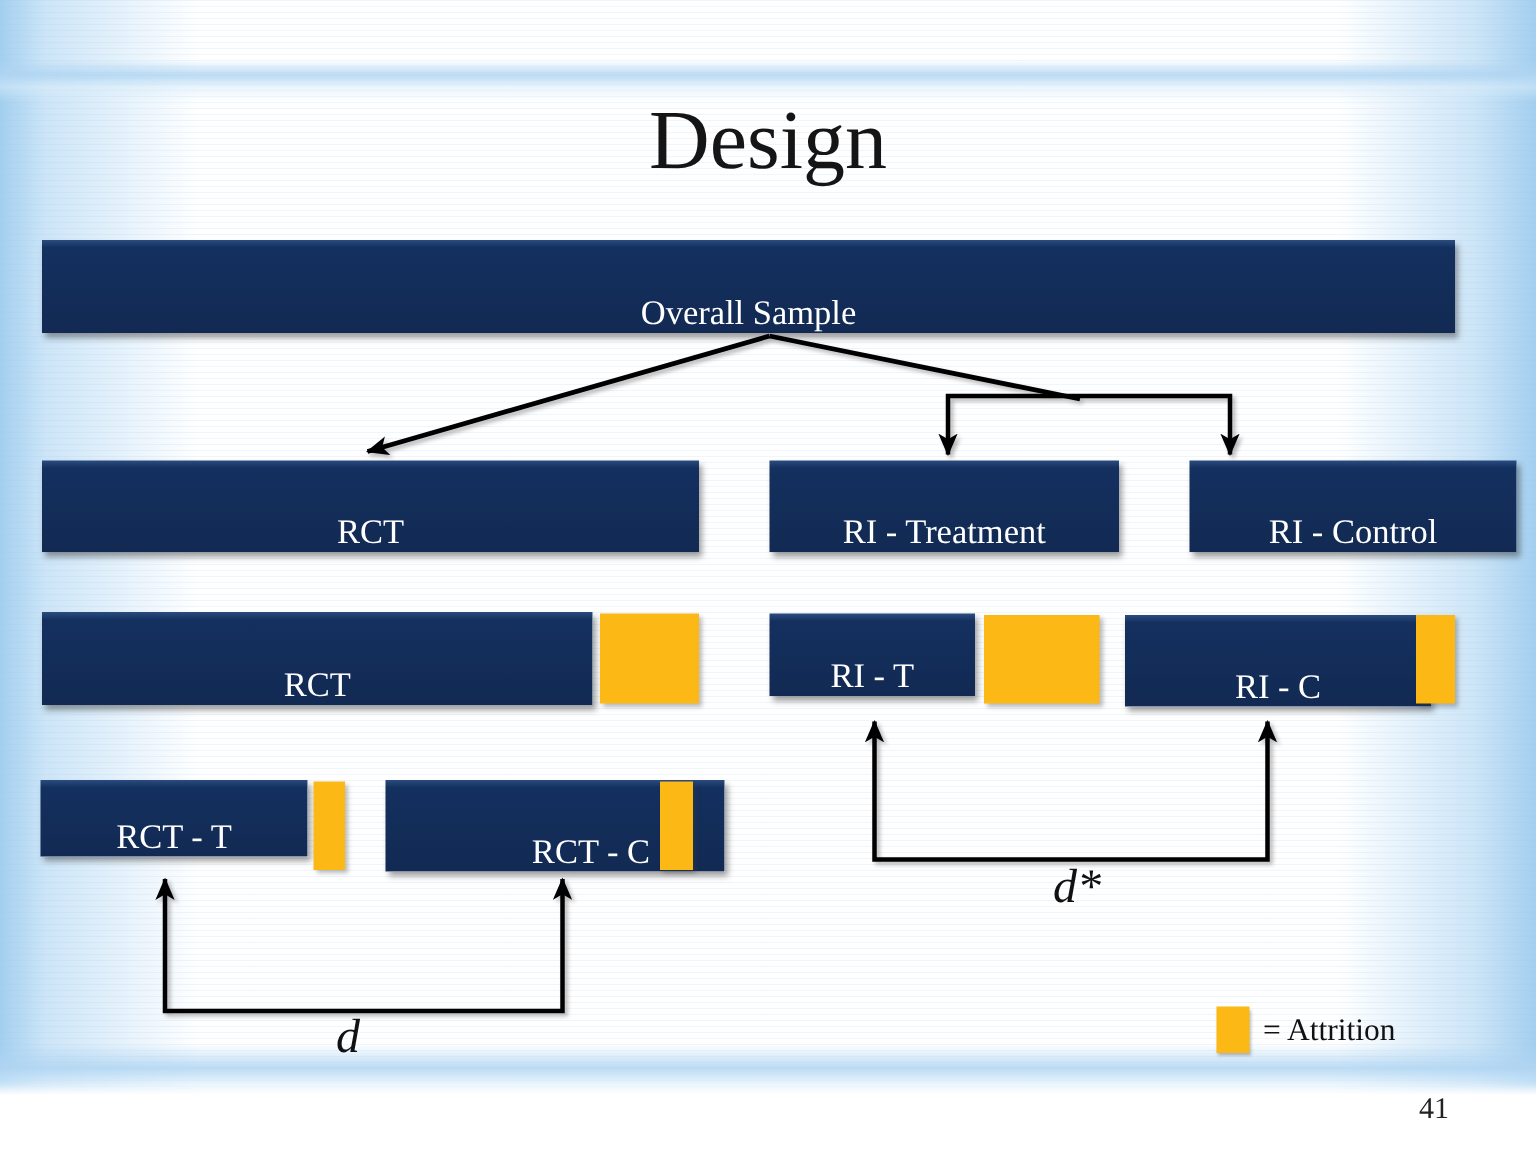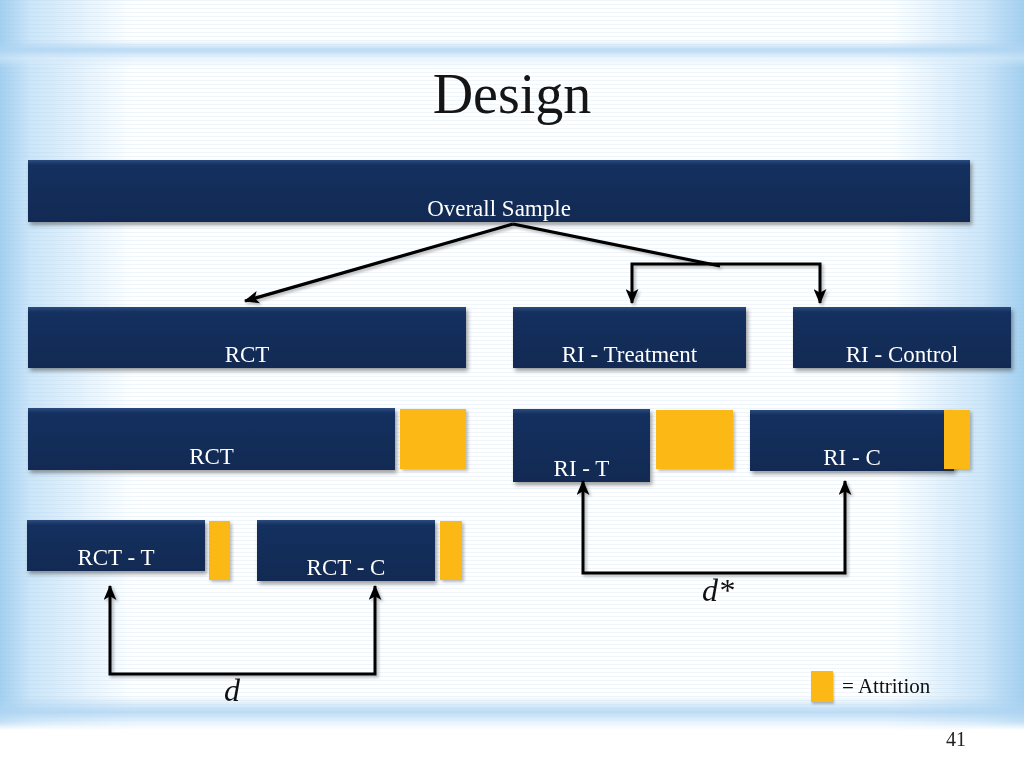--- a/index.html
+++ b/index.html
@@ -85,36 +85,36 @@
   </div>
   <div class="navy-box" style="left:752px;top:307px;width:218px;height:61px;margin-left:41px;">
     <span>RI - Control</span>
   </div>
 
   <div class="navy-box" style="left:28px;top:408px;width:367px;height:62px;">
     <span>RCT</span>
   </div>
   <div class="gold-box" style="left:400px;top:409px;width:66px;height:60px;"></div>
 
-  <div class="navy-box" style="left:513px;top:409px;width:137px;height:73px;">
+  <div class="navy-box" style="left:513px;top:409px;width:137px;height:55px;">
     <span>RI - T</span>
   </div>
   <div class="gold-box" style="left:656px;top:410px;width:77px;height:59px;"></div>
 
   <div class="navy-box" style="left:750px;top:410px;width:204px;height:61px;">
     <span>RI - C</span>
   </div>
   <div class="gold-box" style="left:944px;top:410px;width:26px;height:59px;"></div>
 
   <div class="navy-box" style="left:27px;top:520px;width:178px;height:51px;">
     <span>RCT - T</span>
   </div>
   <div class="gold-box" style="left:209px;top:521px;width:21px;height:59px;"></div>
 
-  <div class="navy-box" style="left:257px;top:520px;width:178px;height:61px;">
+  <div class="navy-box" style="left:257px;top:520px;width:178px;height:61px;padding-left:48px;">
     <span>RCT - C</span>
   </div>
   <div class="gold-box" style="left:440px;top:521px;width:22px;height:59px;"></div>
 
   <svg class="connector-layer" viewBox="0 0 1024 768" xmlns="http://www.w3.org/2000/svg">
     <defs>
       <marker id="arrowhead" viewBox="0 0 14 12" refX="13" refY="6" markerWidth="15" markerHeight="13" markerUnits="userSpaceOnUse" orient="auto-start-reverse">
         <path d="M0,0 L14,6 L0,12 L3.5,6 Z" fill="#000"></path>
       </marker>
     </defs>

